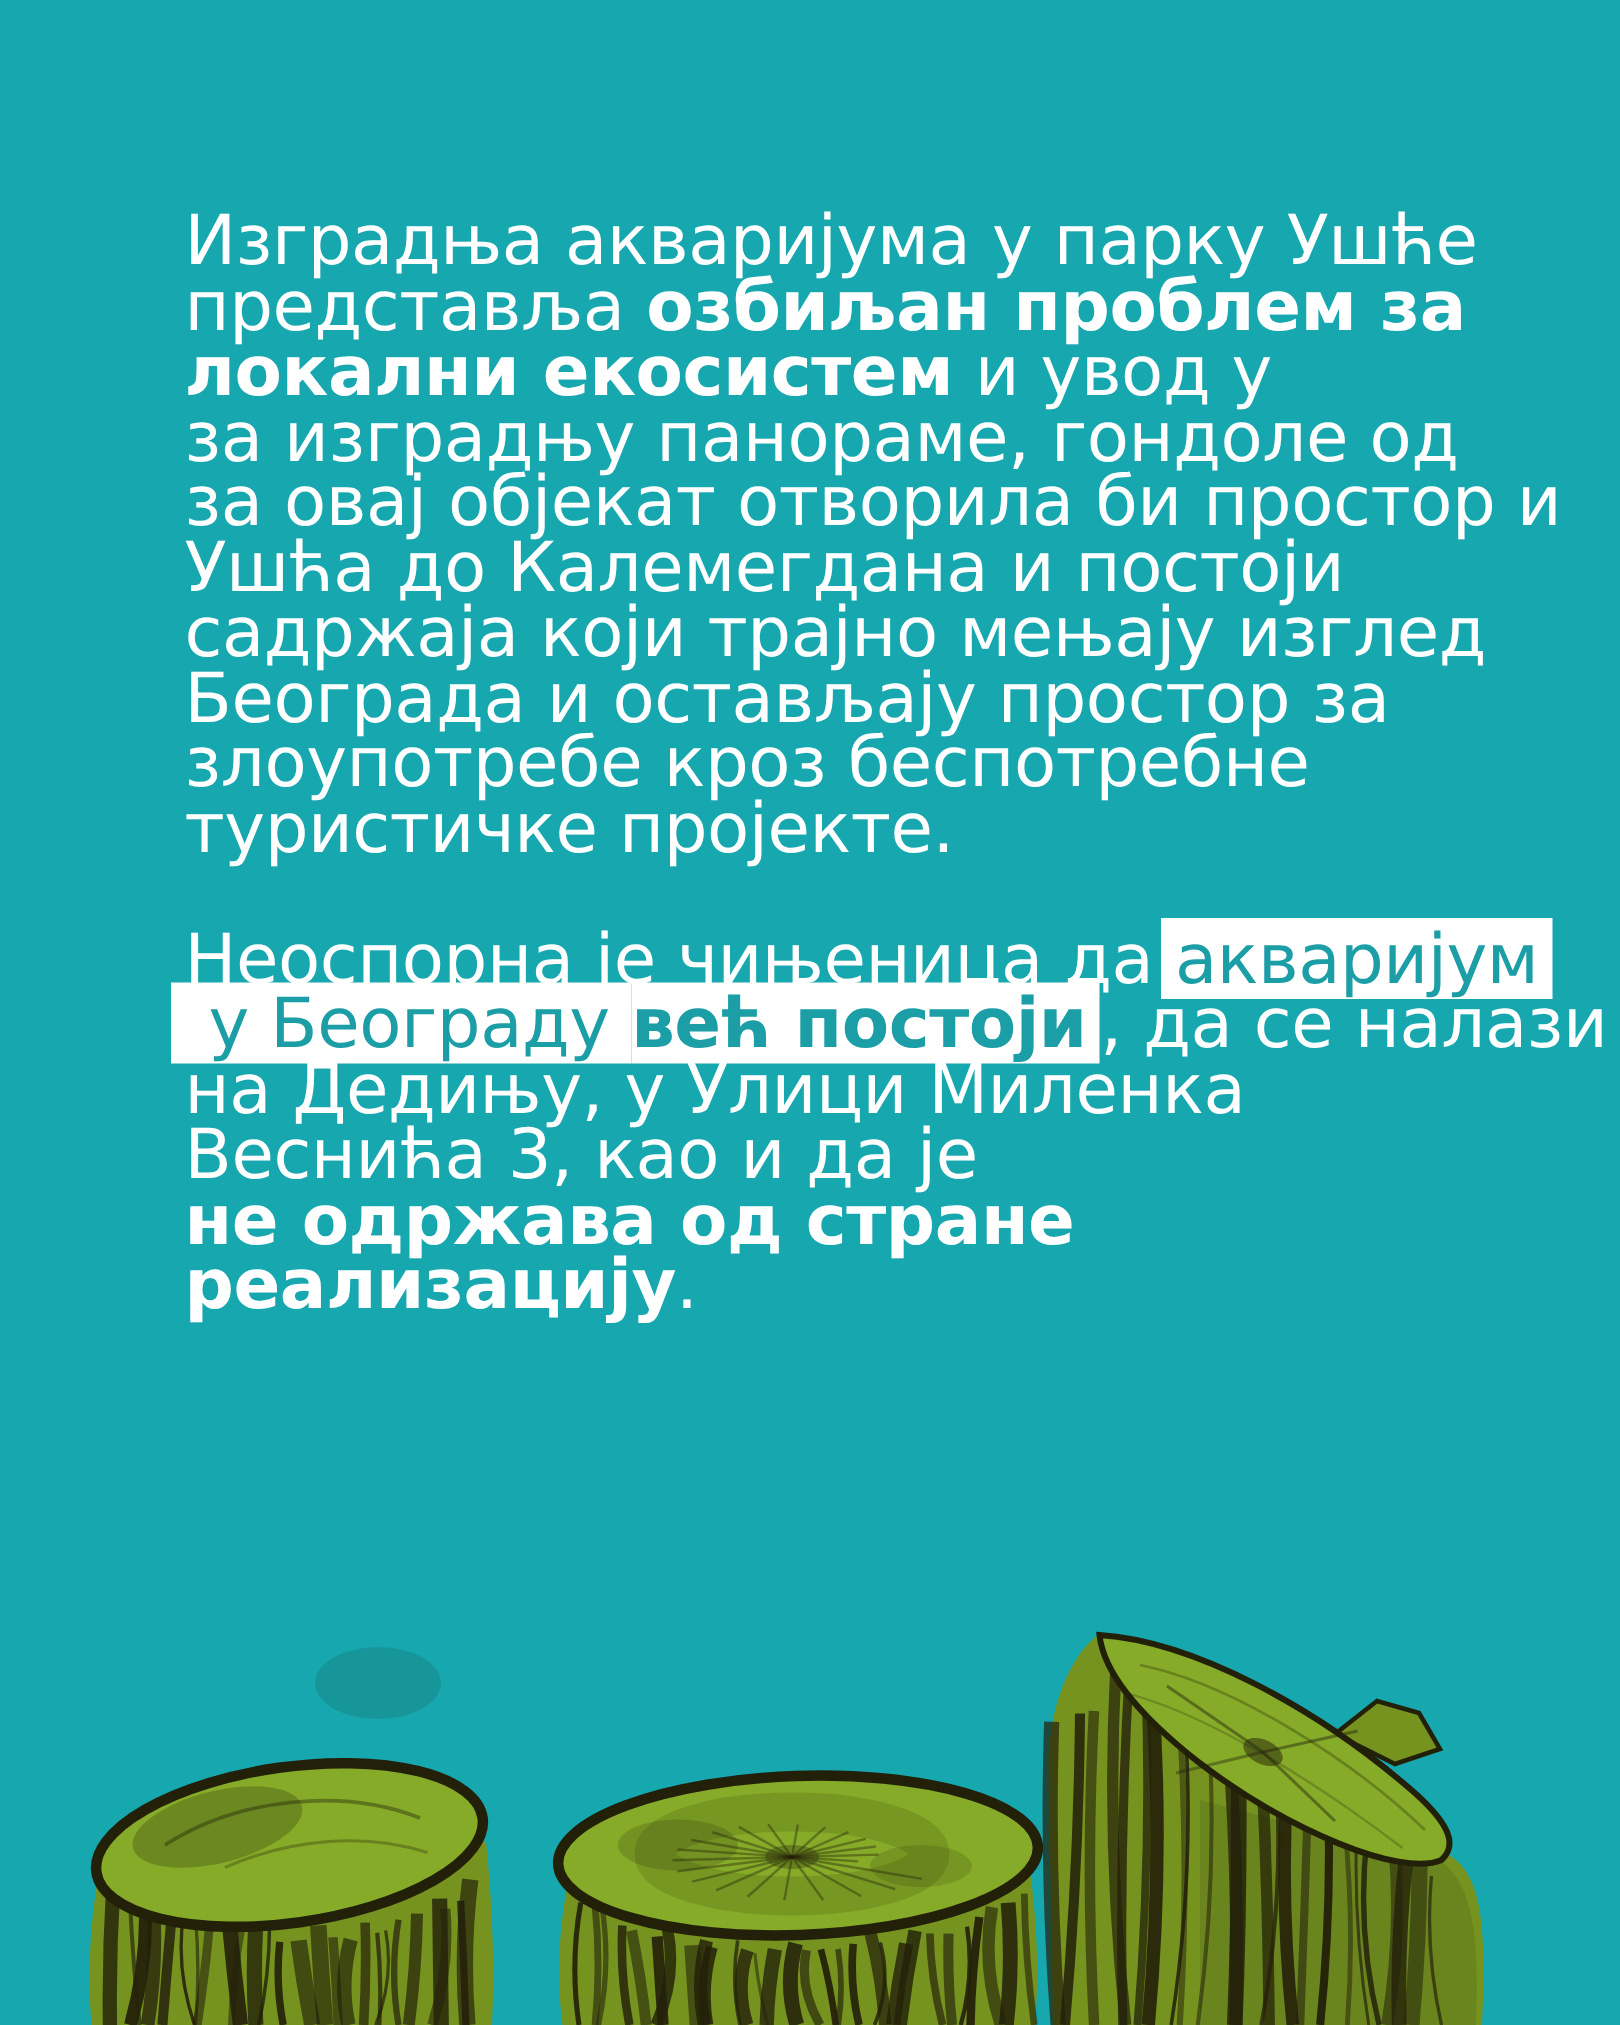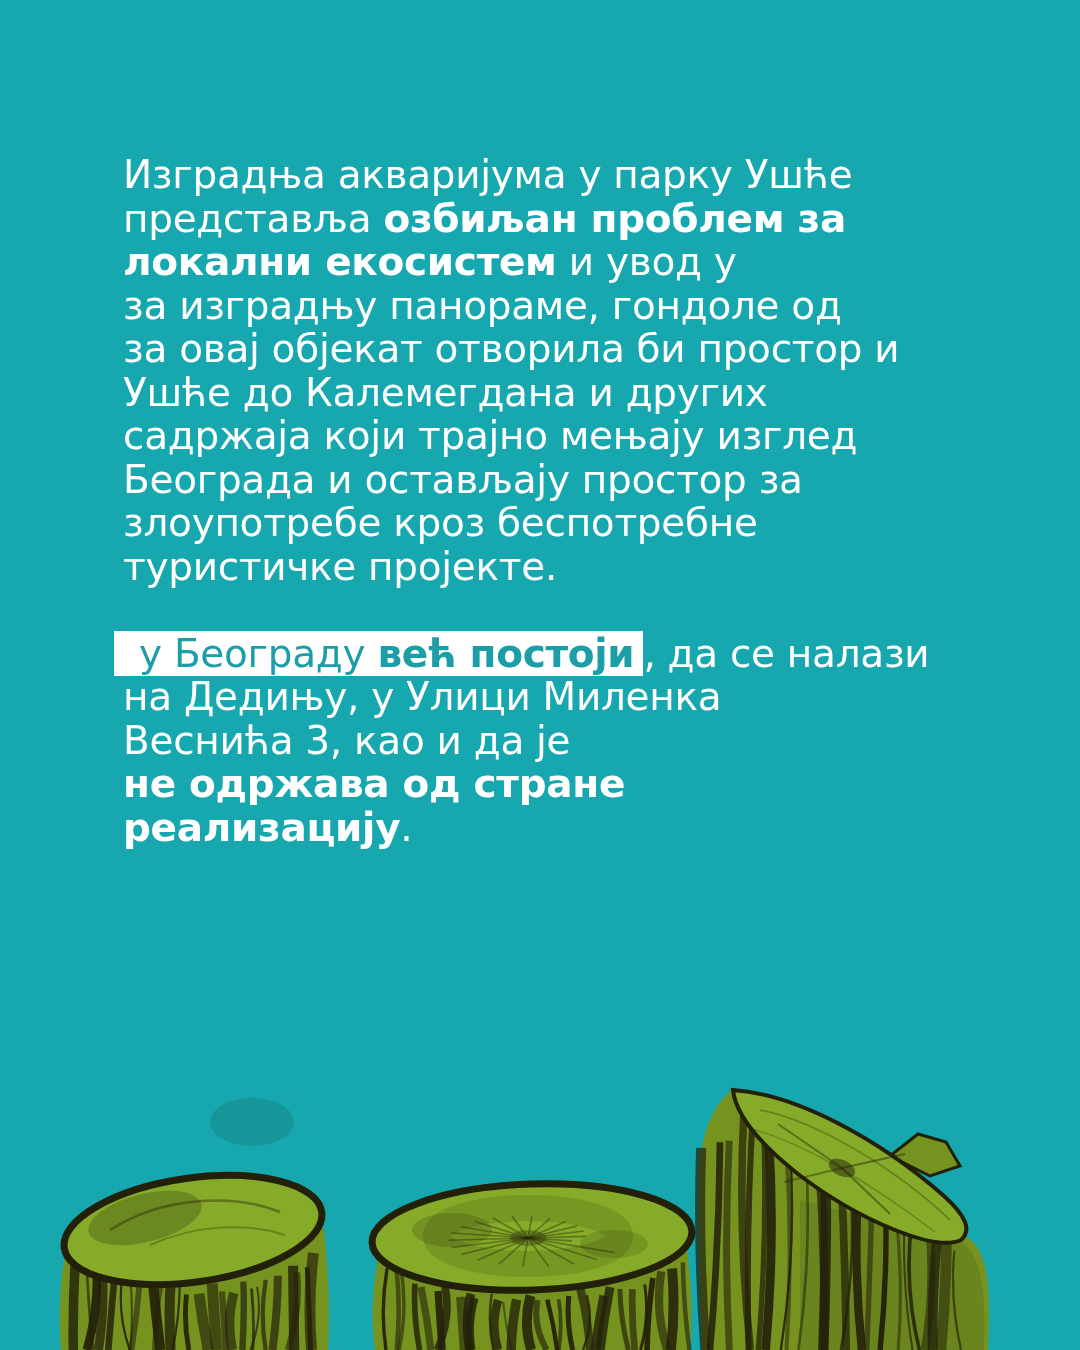--- a/index.html
+++ b/index.html
@@ -9,24 +9,24 @@
     overflow: hidden;
   }
   .poster {
     position: relative;
     width: 1080px; height: 1350px;
     background: var(--background, #16A7AF);
     overflow: hidden;
   }
   .text-block {
     position: absolute;
-    left: 123px; top: 153px;
+    left: 123px; top: 139px;
     width: 880px;
     color: var(--text, #FFFFFF);
-    font-size: 39px;
+    font-size: 46px;
     line-height: 43.5px;
     white-space: nowrap;
     letter-spacing: -0.3px;
   }
   .para + .para { margin-top: 43.5px; }
   .line { display: block; }
   .seg { display: inline; }
   .seg.b { font-weight: bold; }
   .seg.h {
     background: var(--highlight-bg, #FFFFFF);
@@ -51,27 +51,28 @@
 
 <div class="poster">
 
   <div class="text-block">
       <div class="para">
         <div class="line"><span class="seg">Изградња акваријума у парку Ушће</span></div>
         <div class="line"><span class="seg">представља </span><span class="seg b">озбиљан проблем за</span></div>
         <div class="line"><span class="seg b">локални екосистем</span><span class="seg"> и увод у</span></div>
         <div class="line"><span class="seg">за изградњу панораме, гондоле од</span></div>
         <div class="line"><span class="seg">за овај објекат отворила би простор и</span></div>
-        <div class="line"><span class="seg">Ушће до Калемегдана и других</span></div>
+        <div class="line"><span class="seg">Ушћа до Калемегдана и постоји</span></div>
         <div class="line"><span class="seg">садржаја који трајно мењају изглед</span></div>
         <div class="line"><span class="seg">Београда и остављају простор за</span></div>
         <div class="line"><span class="seg">злоупотребе кроз беспотребне</span></div>
         <div class="line"><span class="seg">туристичке пројекте.</span></div>
       </div>
       <div class="para">
+        <div class="line"><span class="seg">Неоспорна је чињеница да </span><span class="seg h e-both">акваријум</span></div>
         <div class="line"><span class="seg h e-start">у Београду </span><span class="seg b h e-end">већ постоји</span><span class="seg">, да се налази</span></div>
         <div class="line"><span class="seg">на Дедињу, у Улици Миленка</span></div>
         <div class="line"><span class="seg">Веснића 3, као и да је</span></div>
         <div class="line"><span class="seg b">не одржава од стране</span></div>
         <div class="line"><span class="seg b">реализацију</span><span class="seg">.</span></div>
       </div>
     </div>
 
   <svg class="stumps" viewBox="0 0 1080 270" xmlns="http://www.w3.org/2000/svg">
 

